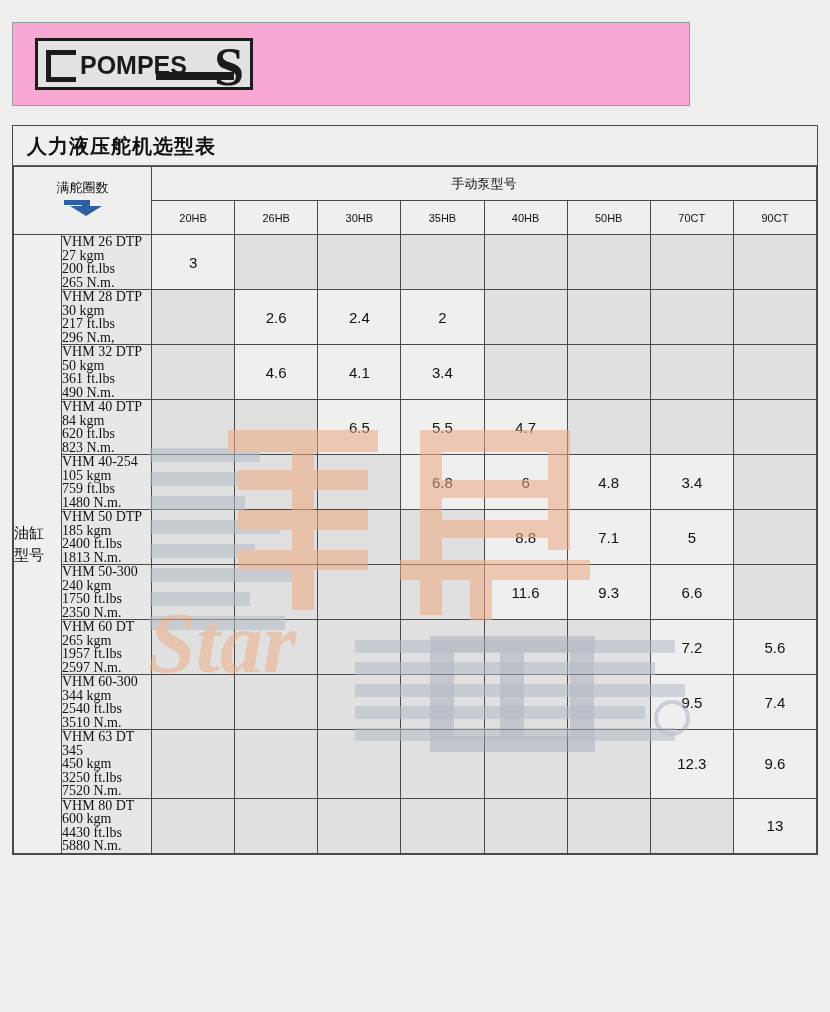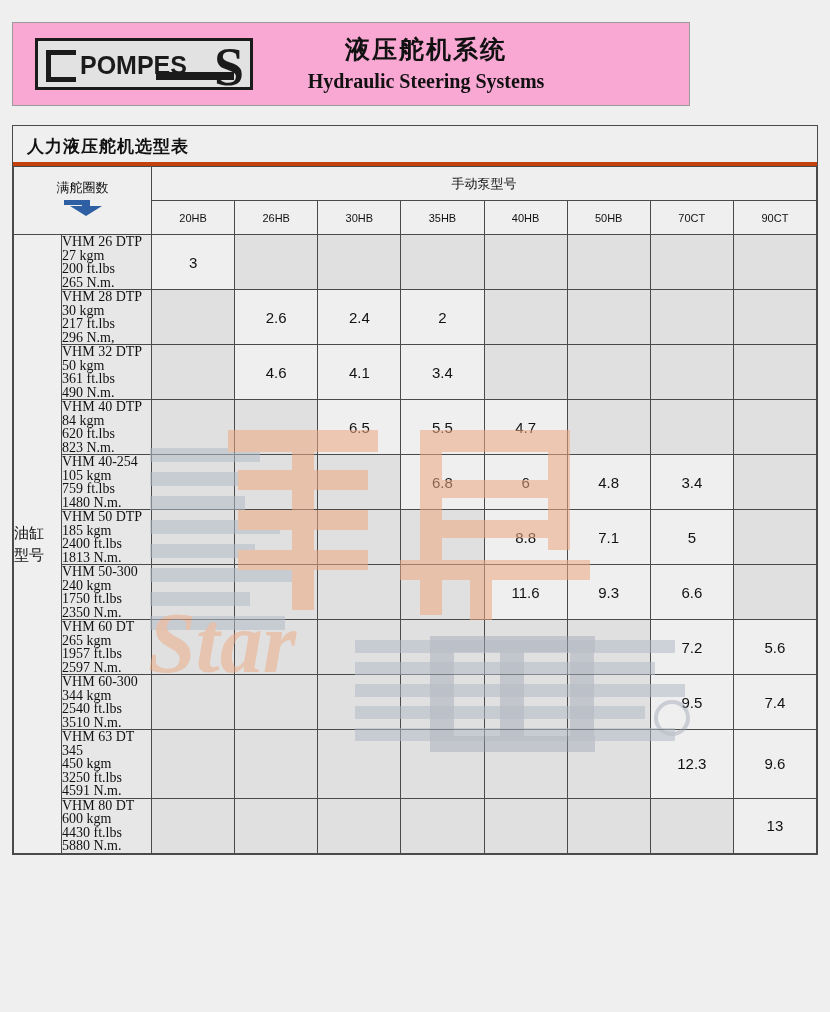--- a/index.html
+++ b/index.html
@@ -114,24 +114,24 @@
     width: 806px;
     border: 1px solid #4a4a4a;
     box-sizing: border-box;
     background: #efefef;
   }
   .table-title {
     height: 40px;
     line-height: 40px;
     padding-left: 14px;
     font-family: "DejaVu Sans", sans-serif;
-    font-size: 17px;
-    font-weight: bold;
-    color: #111;
-    border-bottom: 4px solid #c2410c;
+    font-size: 20px;
+    font-weight: bold;
+    color: #111;
+    border-bottom: 1px solid #c2410c;
     box-sizing: border-box;
     letter-spacing: 1px;
   }
 
   table.grid {
     border-collapse: collapse;
     width: 100%;
     table-layout: fixed;
   }
   table.grid td, table.grid th {
@@ -277,24 +277,20 @@
       </g>
     </g>
   </svg>
 
   <div class="header">
     <div class="logo-box">
       <div class="logo-bracket"></div>
       <div class="logo-text">POMPES</div>
       <div class="logo-s">S</div>
       <div class="logo-s-bar"></div>
-    </div>
-    <div class="header-titles">
-      <div class="title-cn">液压舵机系统</div>
-      <div class="title-en">Hydraulic Steering Systems</div>
     </div>
   </div>
 
   <div class="table-wrap">
     <div class="table-title">人力液压舵机选型表</div>
     <table class="grid">
       <colgroup>
         <col class="col-rowlabel">
         <col class="col-model">
         <col>
@@ -476,21 +472,21 @@
             <td class="val-cell empty"></td>
             <td class="val-cell empty"></td>
             <td class="val-cell">9.5</td>
             <td class="val-cell">7.4</td>
           </tr>
           <tr>
             <td class="model-cell">
               <div>VHM 63 DT 345</div>
               <div>450 kgm</div>
               <div>3250 ft.lbs</div>
-              <div>4591 N.m.</div>
+              <div>7520 N.m.</div>
             </td>
             <td class="val-cell empty"></td>
             <td class="val-cell empty"></td>
             <td class="val-cell empty"></td>
             <td class="val-cell empty"></td>
             <td class="val-cell empty"></td>
             <td class="val-cell empty"></td>
             <td class="val-cell">12.3</td>
             <td class="val-cell">9.6</td>
           </tr>

